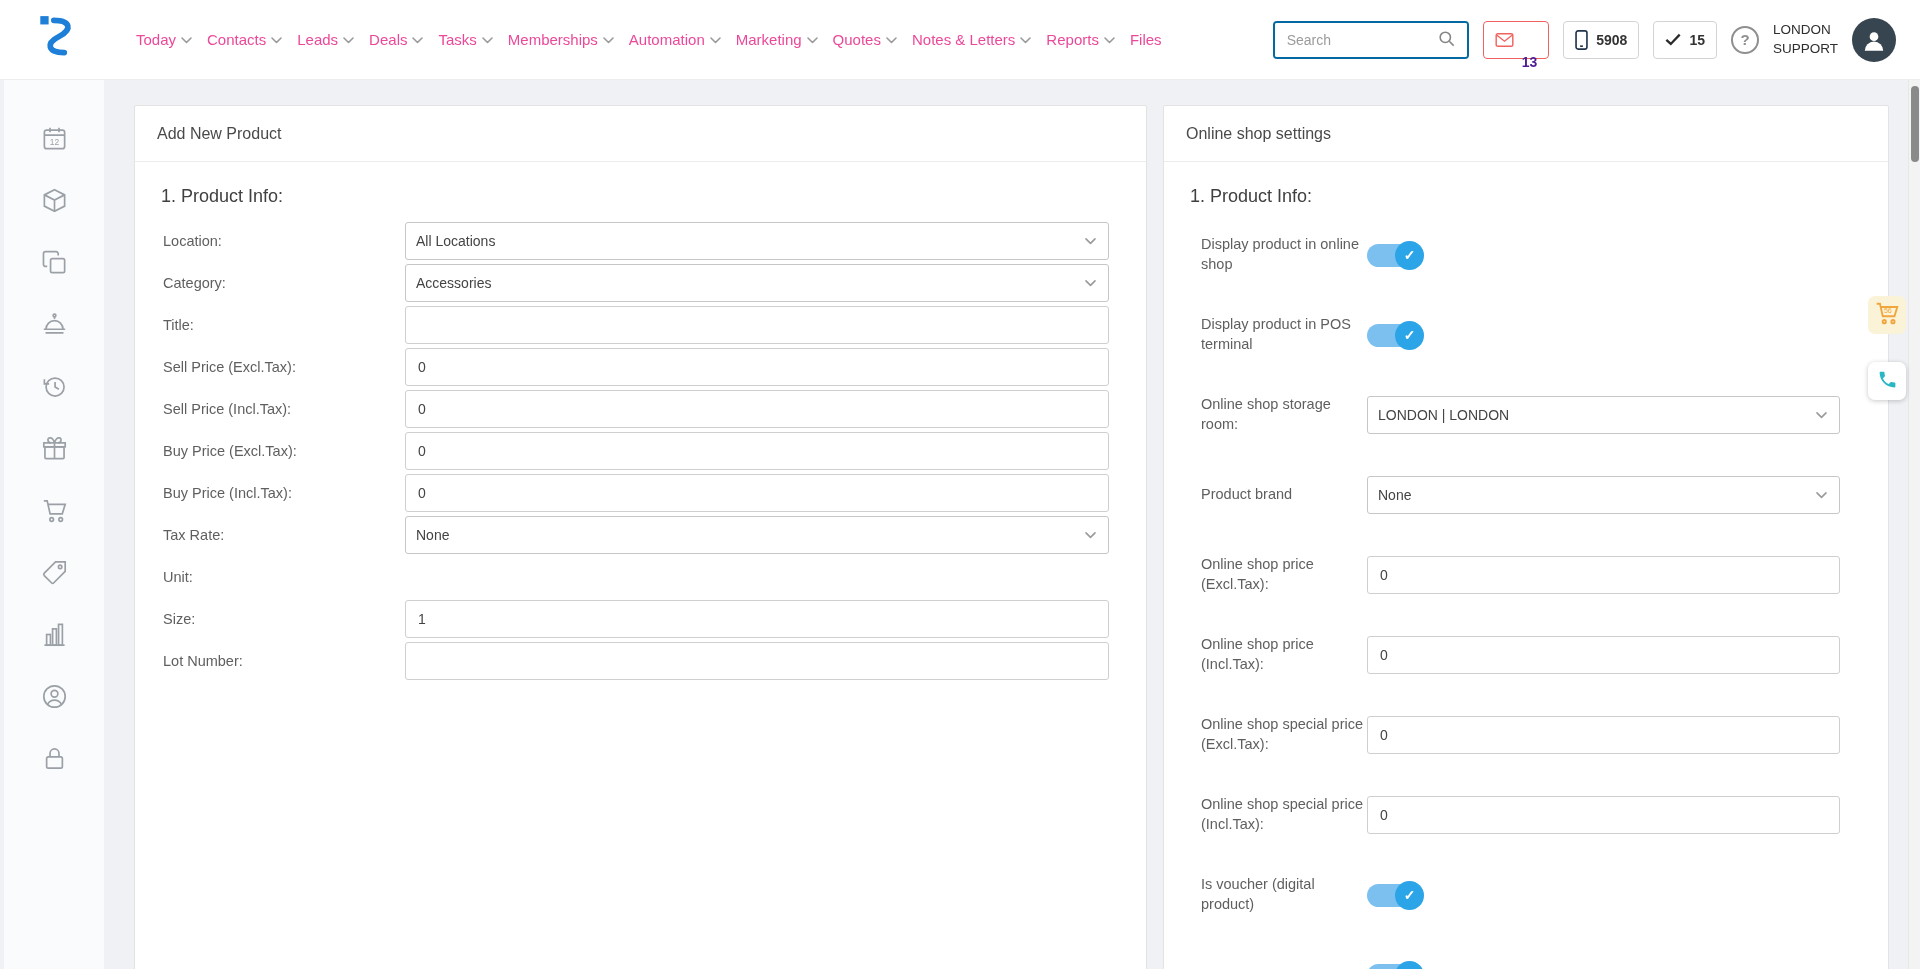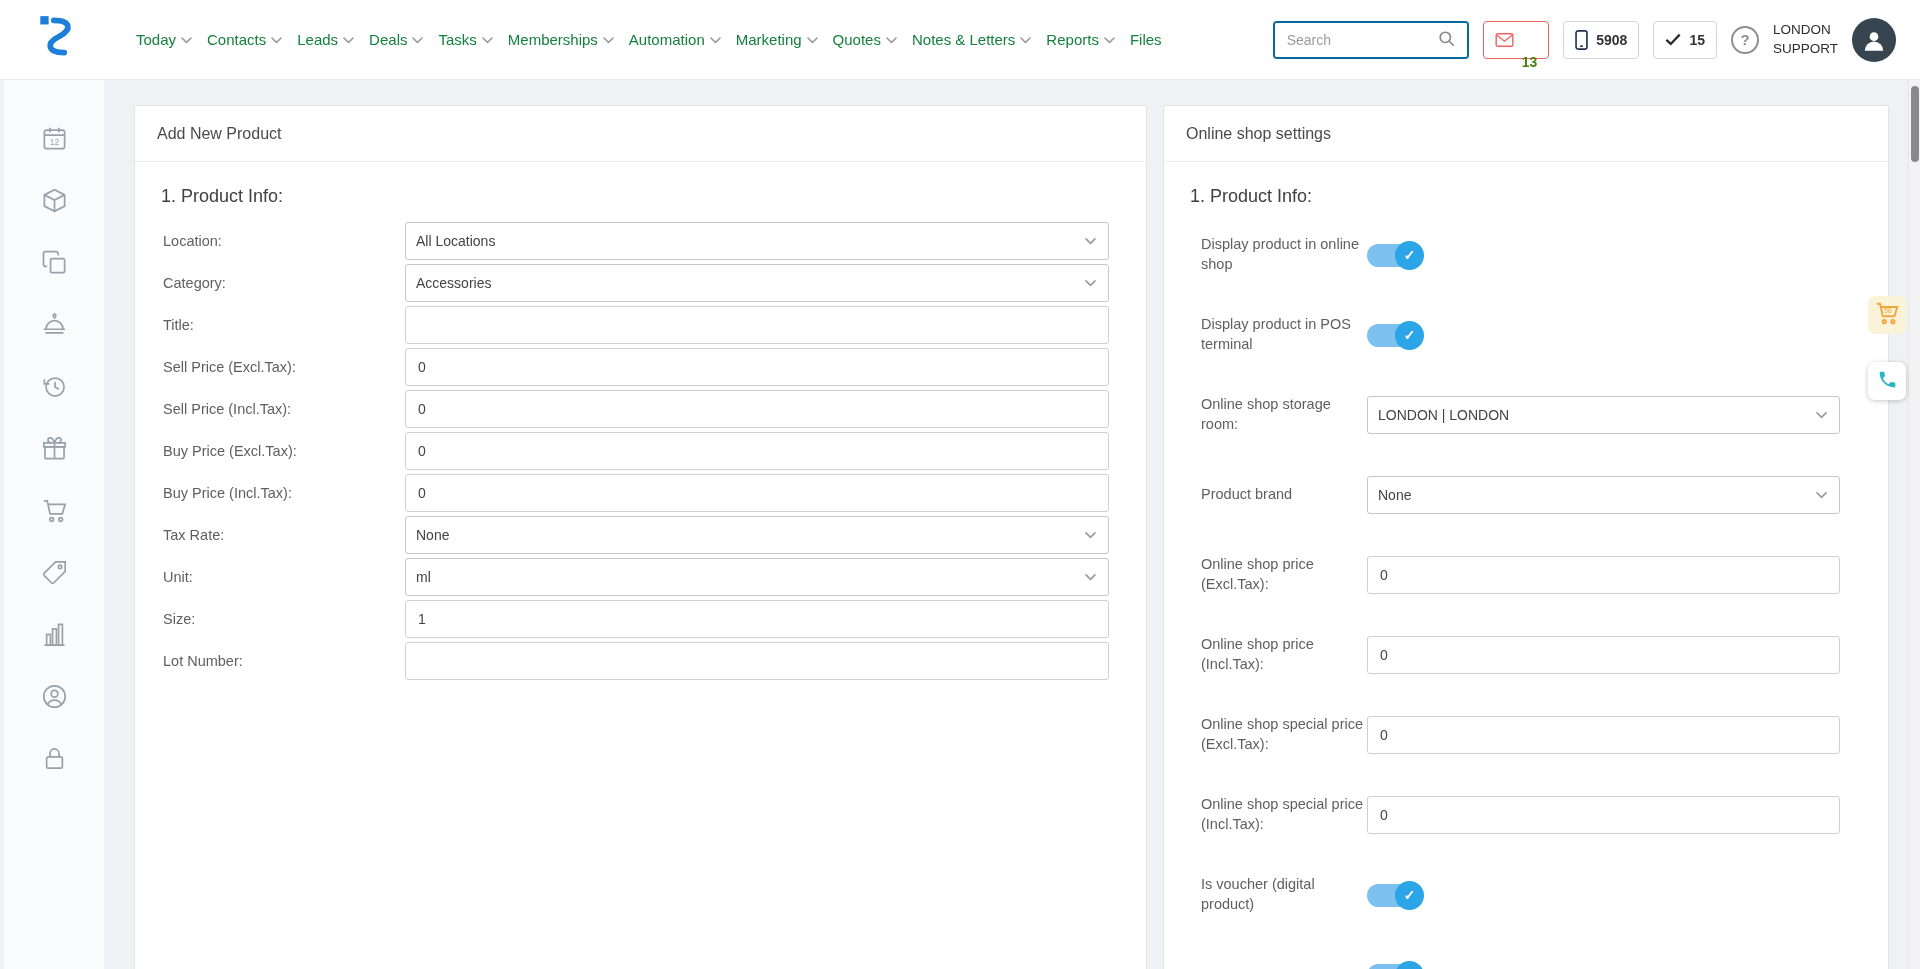--- a/index.html
+++ b/index.html
@@ -6,21 +6,21 @@
   html, body { width: 1920px; height: 969px; overflow: hidden; }
   body { font-family: "Liberation Sans", sans-serif; background: #eff1f4; }
   #app { position: relative; width: 1920px; height: 969px; overflow: hidden; }
 
   
   .topbar { position: absolute; top: 0; left: 0; right: 0; height: 80px; background: #fff;
             display: flex; align-items: center; padding: 0 24px 0 32px; z-index: 20;
             border-bottom: 1px solid #ededed; }
   .logo { width: 52px; height: 52px; display: flex; align-items: center; justify-content: center; cursor: pointer; }
   .main-nav { display: flex; align-items: center; gap: 15px; margin-left: 52px; }
-  .nav-item { display: flex; gap: 5px; color: #15803d; font-size: 15px;
+  .nav-item { display: flex; gap: 5px; color: #ec4899; font-size: 15px;
               cursor: pointer; text-decoration: none; white-space: nowrap; }
   .nav-caret { display: flex; align-items: center; margin-top: 2px; }
 
   .top-right { margin-left: auto; display: flex; align-items: center; gap: 14px; }
   .search { display: flex; align-items: center; height: 38px; border: 2px solid #0369a1; border-radius: 4px;
             background: #fff; overflow: hidden; }
   .search input { width: 152px; height: 100%; border: none; outline: none; padding: 0 12px;
                   font-size: 14px; color: #444; font-family: inherit; }
   .search input::placeholder { color: #9b9b9b; }
   .search-btn { width: 40px; height: 100%; border: none; background: #fff; cursor: pointer;
@@ -211,21 +211,21 @@
       </div>
 
       <div id="badges">
           <div class="badge badge-messages">
             <span class="badge-icon">
               <svg width="19" height="16" viewBox="0 0 24 19" fill="none" stroke="#f0625f" stroke-width="1.8">
                 <rect x="1.5" y="1.5" width="21" height="16" rx="2"></rect>
                 <path d="M2.5 3.5l9.5 7.5 9.5-7.5"></path>
               </svg>
             </span>
-            <span class="badge-value" style="color: #4d7c0f; margin-top: 44px;">13</span>
+            <span class="badge-value" style="color: #4c1d95; margin-top: 44px;">13</span>
           </div>
           <div class="badge badge-calls">
             <span class="badge-icon">
               <svg width="13" height="20" viewBox="0 0 14 22" fill="none" stroke="#22344c" stroke-width="1.8">
                 <rect x="1" y="1" width="12" height="20" rx="2.2"></rect>
                 <path d="M5.5 17.8h3"></path>
               </svg>
             </span>
             <span class="badge-value">5908</span>
           </div>
@@ -399,28 +399,20 @@
               <select><option>None</option></select>
               <span class="select-caret">
                 <svg width="11" height="7" viewBox="0 0 11 7">
                   <path d="M1 1l4.5 4.5L10 1" fill="none" stroke="#9a9a9a" stroke-width="1.6" stroke-linecap="round" stroke-linejoin="round"></path>
                 </svg>
               </span>
             </div>
           </div>
           <div class="form-row">
             <span class="field-label">Unit:</span>
-            <div class="field-control select-wrap">
-              <select><option>ml</option></select>
-              <span class="select-caret">
-                <svg width="11" height="7" viewBox="0 0 11 7">
-                  <path d="M1 1l4.5 4.5L10 1" fill="none" stroke="#9a9a9a" stroke-width="1.6" stroke-linecap="round" stroke-linejoin="round"></path>
-                </svg>
-              </span>
-            </div>
           </div>
           <div class="form-row">
             <span class="field-label">Size:</span>
             <div class="field-control">
               <input type="text" value="1" style="">
             </div>
           </div>
           <div class="form-row">
             <span class="field-label">Lot Number:</span>
             <div class="field-control">

